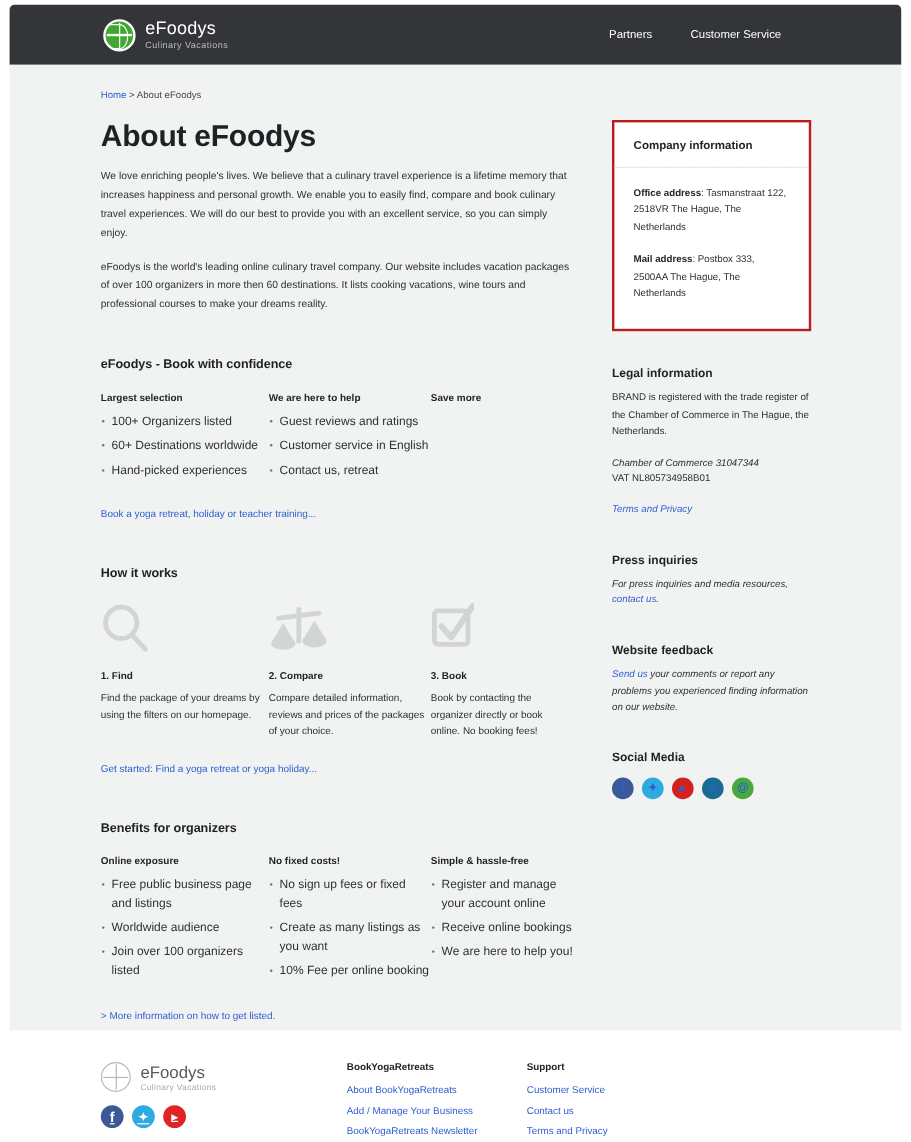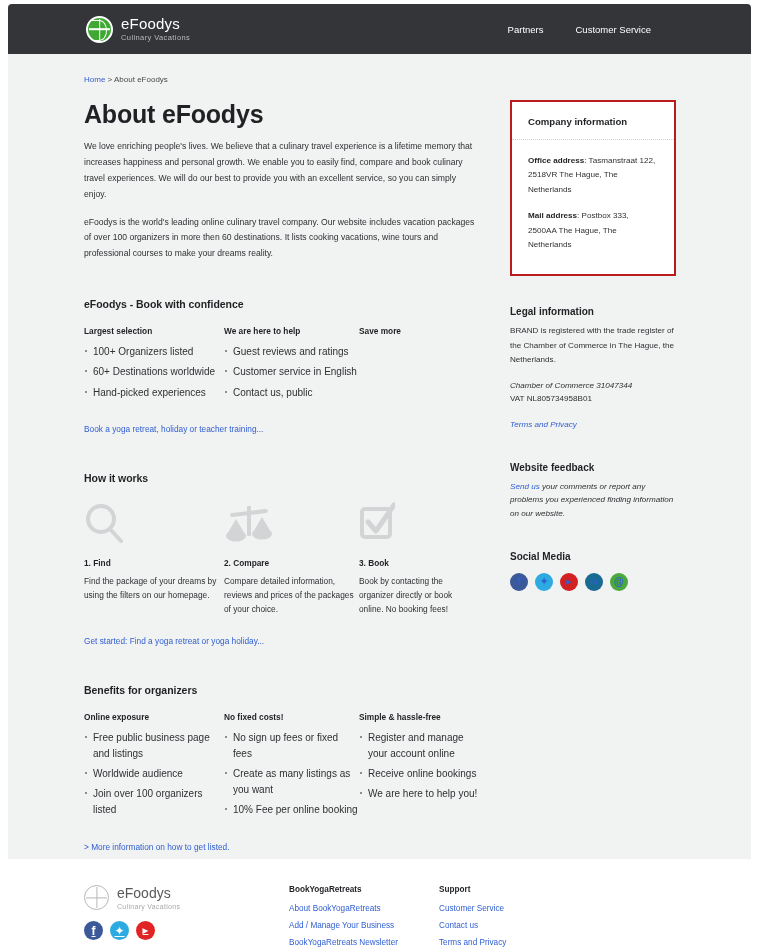--- a/index.html
+++ b/index.html
@@ -202,21 +202,21 @@
               <li>100+ Organizers listed</li>
               <li>60+ Destinations worldwide</li>
               <li>Hand-picked experiences</li>
             </ul>
           </div>
           <div class="col c2">
             <div class="colhead">We are here to help</div>
             <ul class="bul">
               <li>Guest reviews and ratings</li>
               <li>Customer service in English</li>
-              <li>Contact us, public</li>
+              <li>Contact us, retreat</li>
             </ul>
           </div>
           <div class="col c3">
             <div class="colhead">Save more</div>
           </div>
         </div>
         <div class="linkrow"><a class="inline" href="#">Book a yoga retreat, holiday or teacher training...</a></div>
       </div>
 
       <div class="block">
@@ -311,20 +311,24 @@
       </div>
 
       <div class="sblock">
         <h3>Legal information</h3>
         <p>BRAND is registered with the trade register of the Chamber of Commerce in The Hague, the Netherlands.</p>
         <p class="tight">Chamber of Commerce 31047344</p>
         <p>VAT NL805734958B01</p>
         <p class="tight"><a href="#">Terms and Privacy</a></p>
       </div>
 
+      <div class="sblock">
+        <h3>Press inquiries</h3>
+        <p class="tight"><span>For press inquiries and media resources, </span><a href="#">contact us</a><span>.</span></p>
+      </div>
 
       <div class="sblock">
         <h3>Website feedback</h3>
         <p class="tight"><a href="#">Send us</a><span> your comments or report any problems you experienced finding information on our website.</span></p>
       </div>
 
       <div class="sblock">
         <h3>Social Media</h3>
         <div class="socials">
           <a class="sicon" href="#" style="background:#3b5998">f</a>

